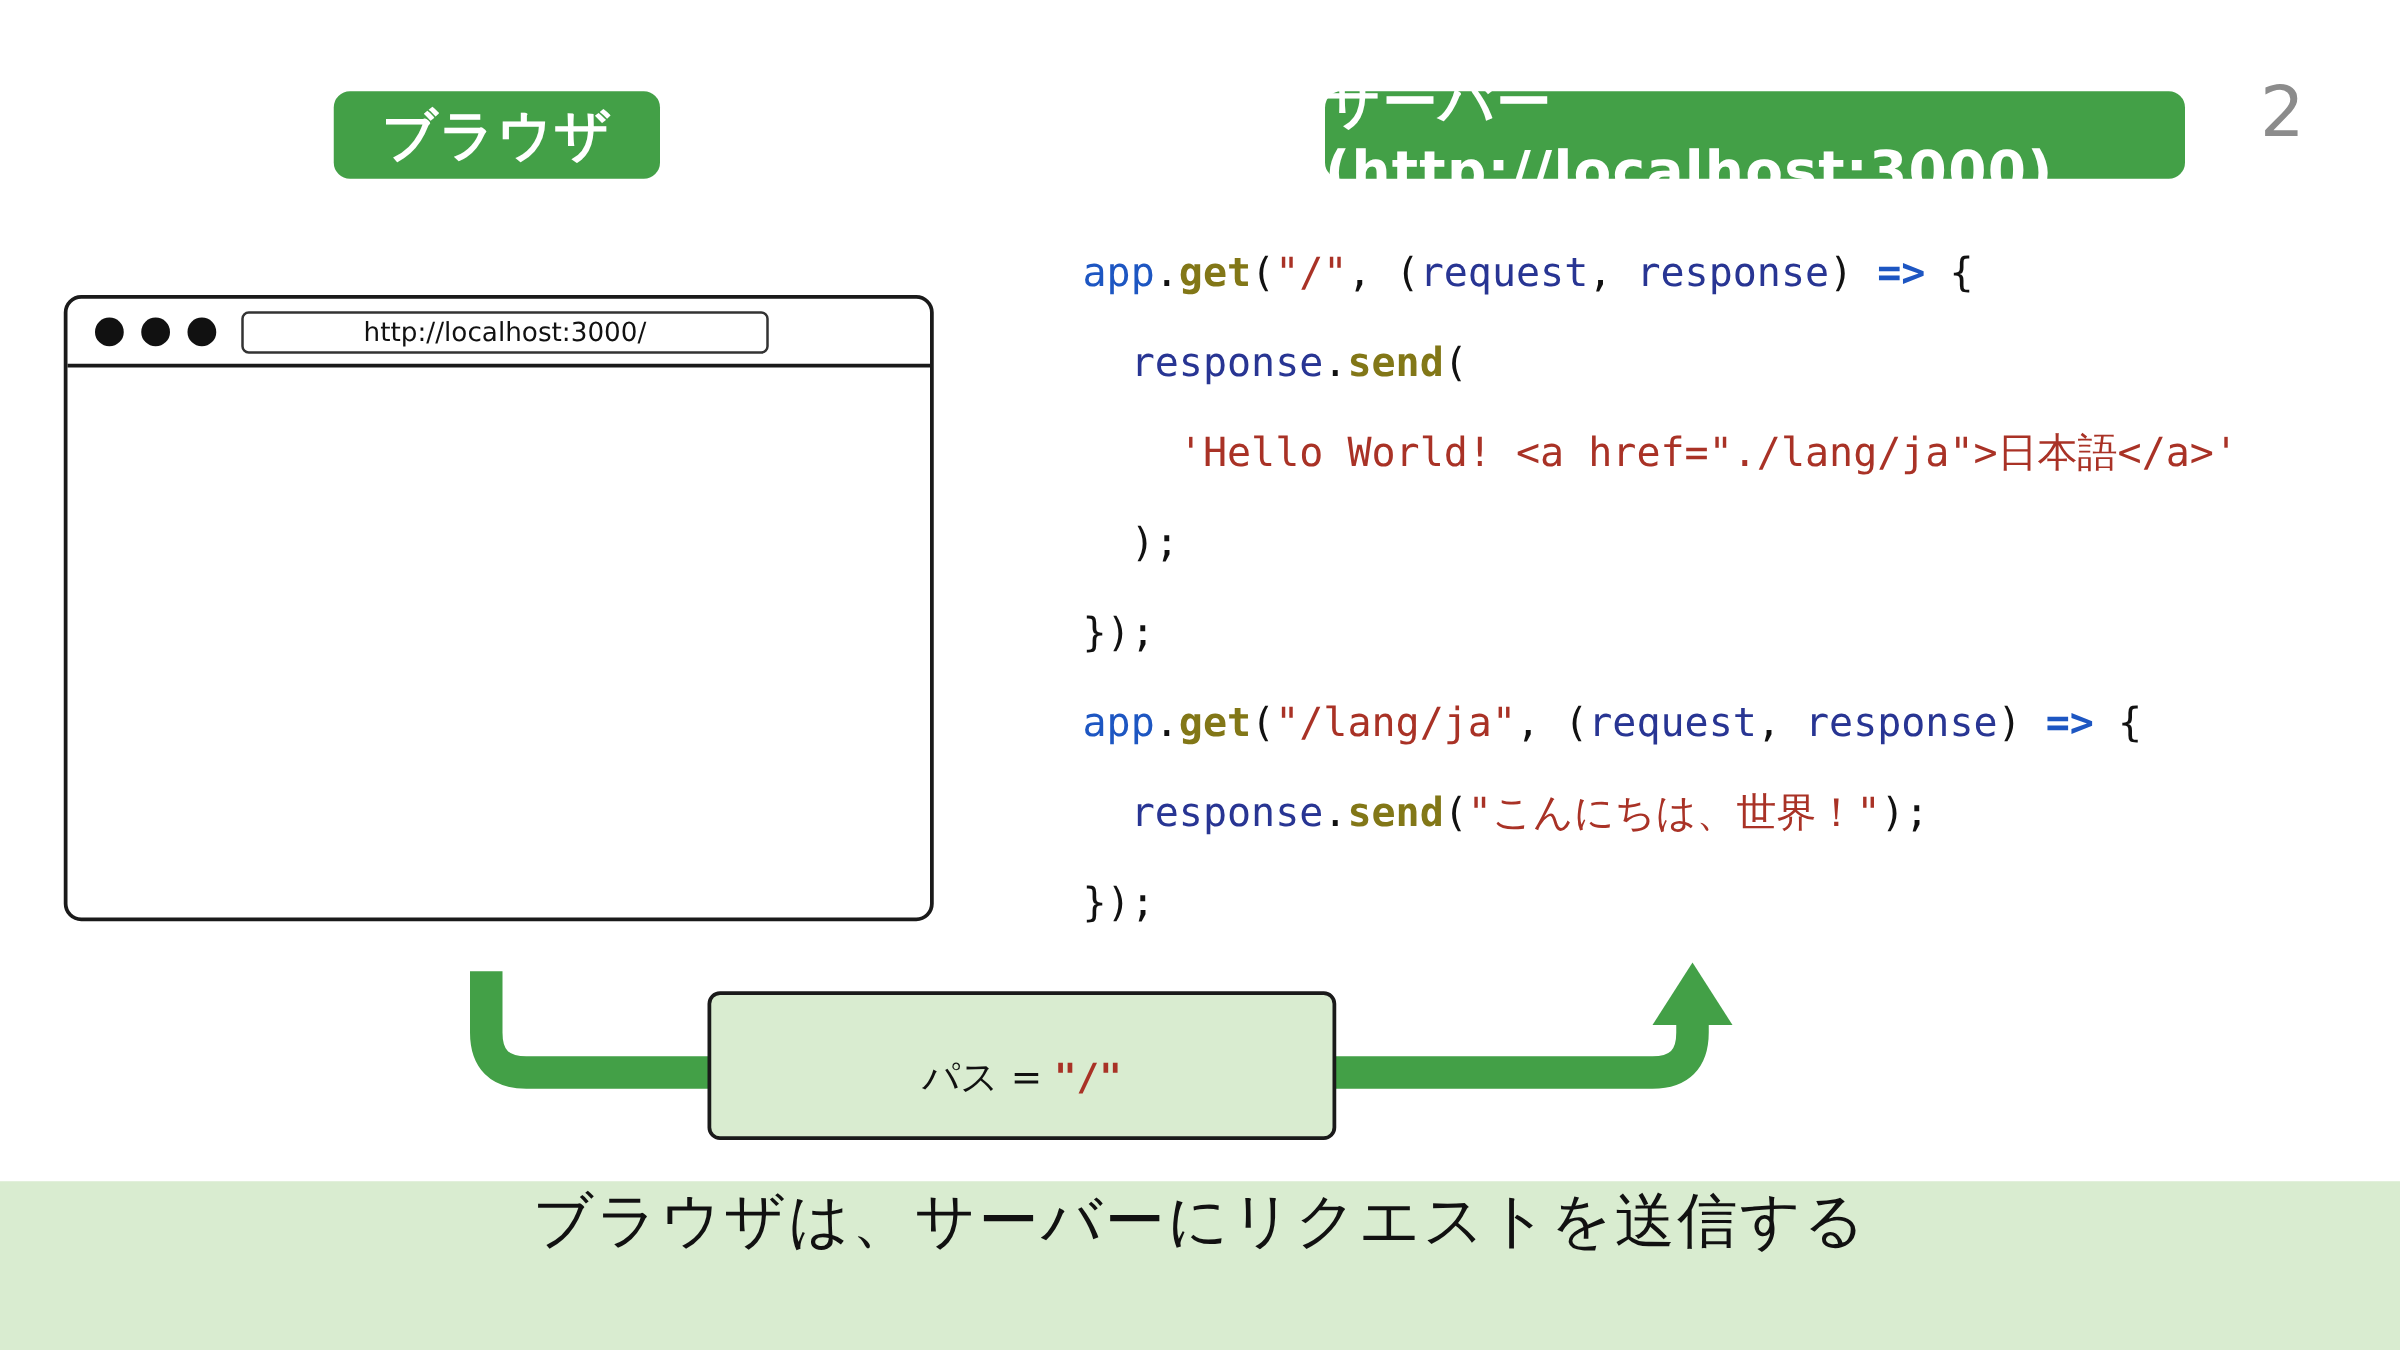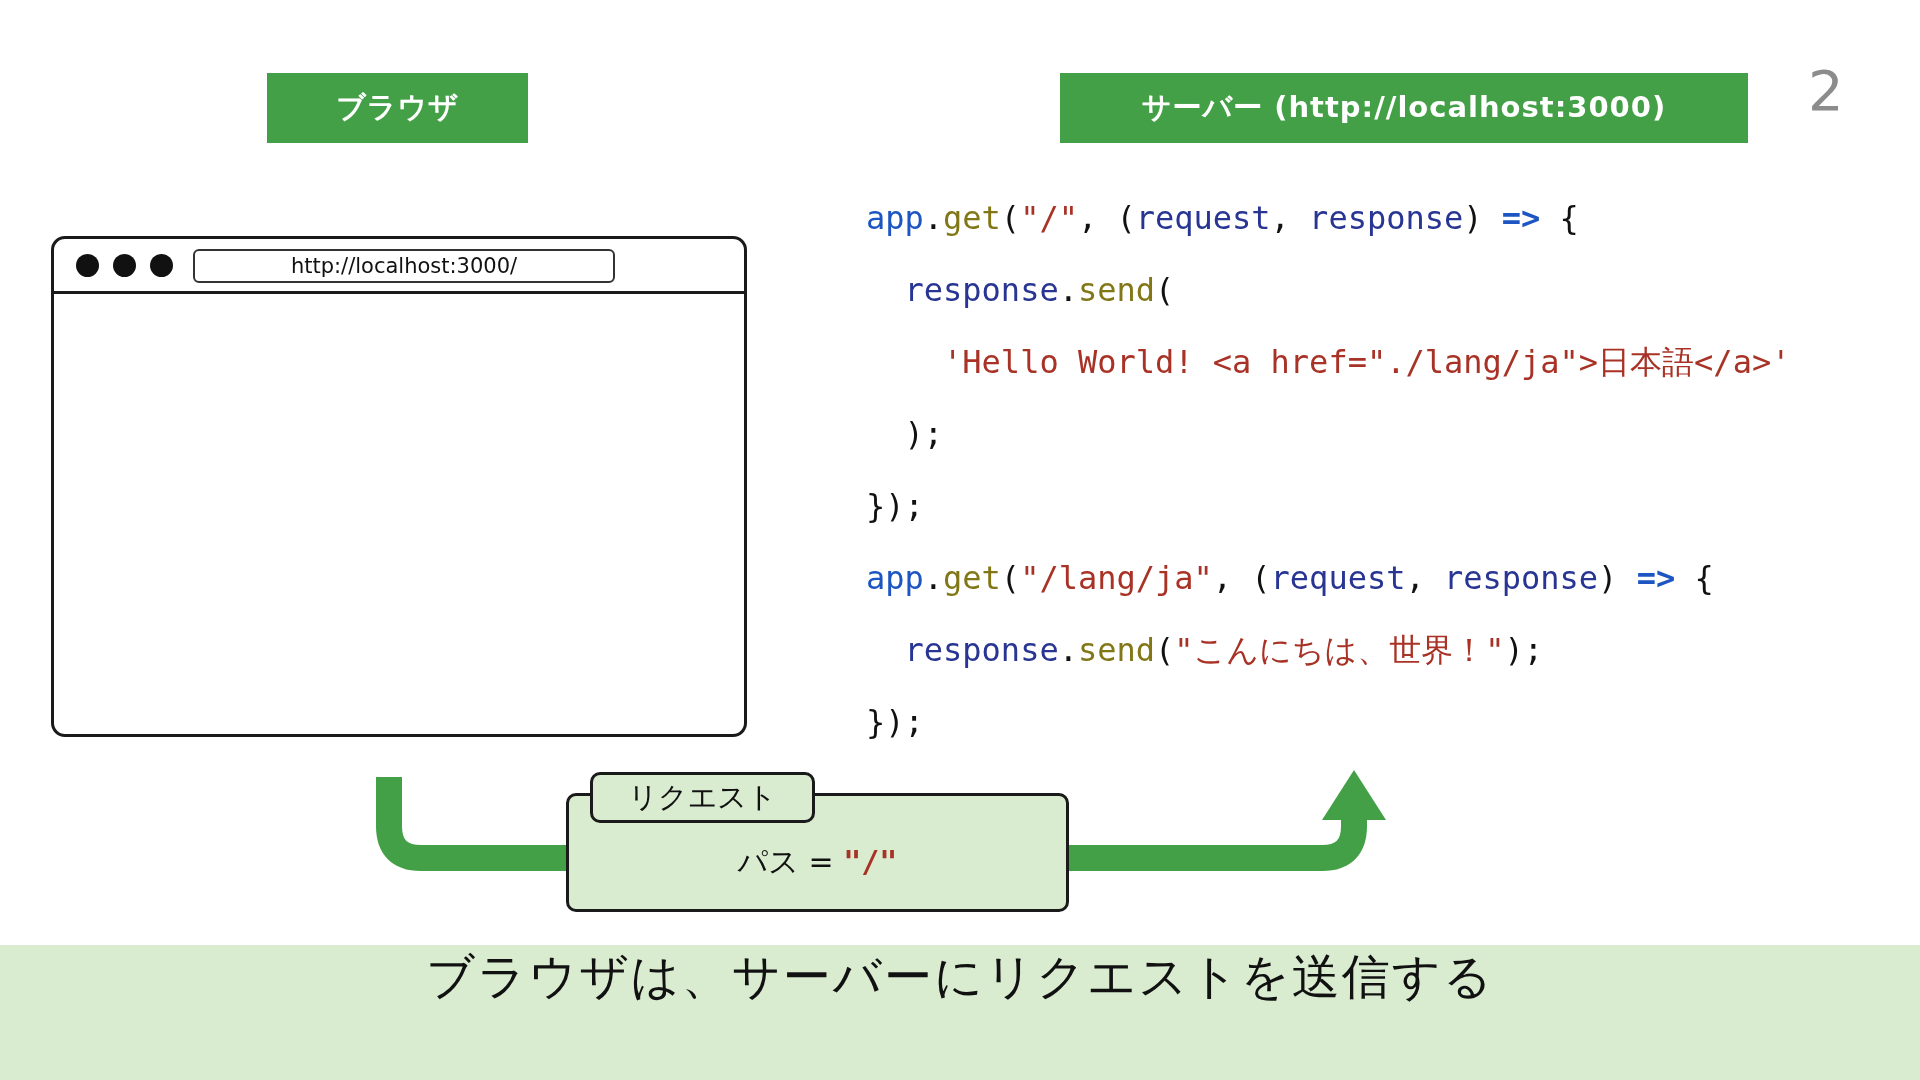--- a/index.html
+++ b/index.html
@@ -17,23 +17,24 @@
   body{
     background:#ffffff;
     font-family:"DejaVu Sans","Liberation Sans",sans-serif;
     overflow:hidden;
   }
   .slide{position:relative;width:1920px;height:1080px;background:#fff;overflow:hidden;}
 
   
   .header-label{
     position:absolute;background:var(--green);color:#fff;
-    font-weight:700;font-size:29px;
+    font-weight:700;font-size:44px;
     display:flex;align-items:center;justify-content:center;
     letter-spacing:1px;
+    border-radius:13px;
   }
   .browser-label{left:267px;top:73px;width:261px;height:70px;}
   .server-label{left:1016px;top:73px;width:688px;height:70px;margin-left:44px;}
 
   .page-number{
     position:absolute;left:1808px;top:58px;
     font-size:56px;color:var(--gray);
   }
 
   
@@ -58,21 +59,21 @@
   .code{
     position:absolute;left:866px;top:182px;
     font-family:"DejaVu Sans Mono","Liberation Mono",monospace;
     font-size:32px;line-height:72px;white-space:pre;color:var(--ink);
   }
   .code-line{height:72px;}
   .tok-plain{color:var(--ink);}
   .tok-blue{color:var(--code-blue);}
   .tok-op{color:var(--code-blue);font-weight:bold;}
   .tok-navy{color:var(--code-navy);}
-  .tok-olive{color:var(--code-olive);}
+  .tok-olive{color:var(--code-olive);font-weight:bold;}
   .tok-red{color:var(--code-red);}
 
   
   .flow-arrow{position:absolute;left:0;top:0;pointer-events:none;}
 
   
   .request-box{
     position:absolute;left:566px;top:793px;width:503px;height:119px;
     background:var(--light-green);border:3px solid #1a1a1a;border-radius:10px;
   }
@@ -126,19 +127,18 @@
   <svg class="flow-arrow" width="1920" height="1080" viewBox="0 0 1920 1080">
     <path d="M 389 777 L 389 826 Q 389 858 421 858 L 1322 858 Q 1354 858 1354 826 L 1354 814" fill="none" stroke="var(--green)" stroke-width="26"></path>
     <polygon points="1354,770 1322,820 1386,820" fill="var(--green)"></polygon>
   </svg>
 
   <div class="request-box">
     <div class="request-path">
       <span>パス = </span><span class="path-value">"/"</span>
     </div>
   </div>
-  <div class="request-title">リクエスト</div>
 
   <div class="caption-bar">
     <div class="caption-text">ブラウザは、サーバーにリクエストを送信する</div>
   </div>
 
 </div>
 
 </body></html>

